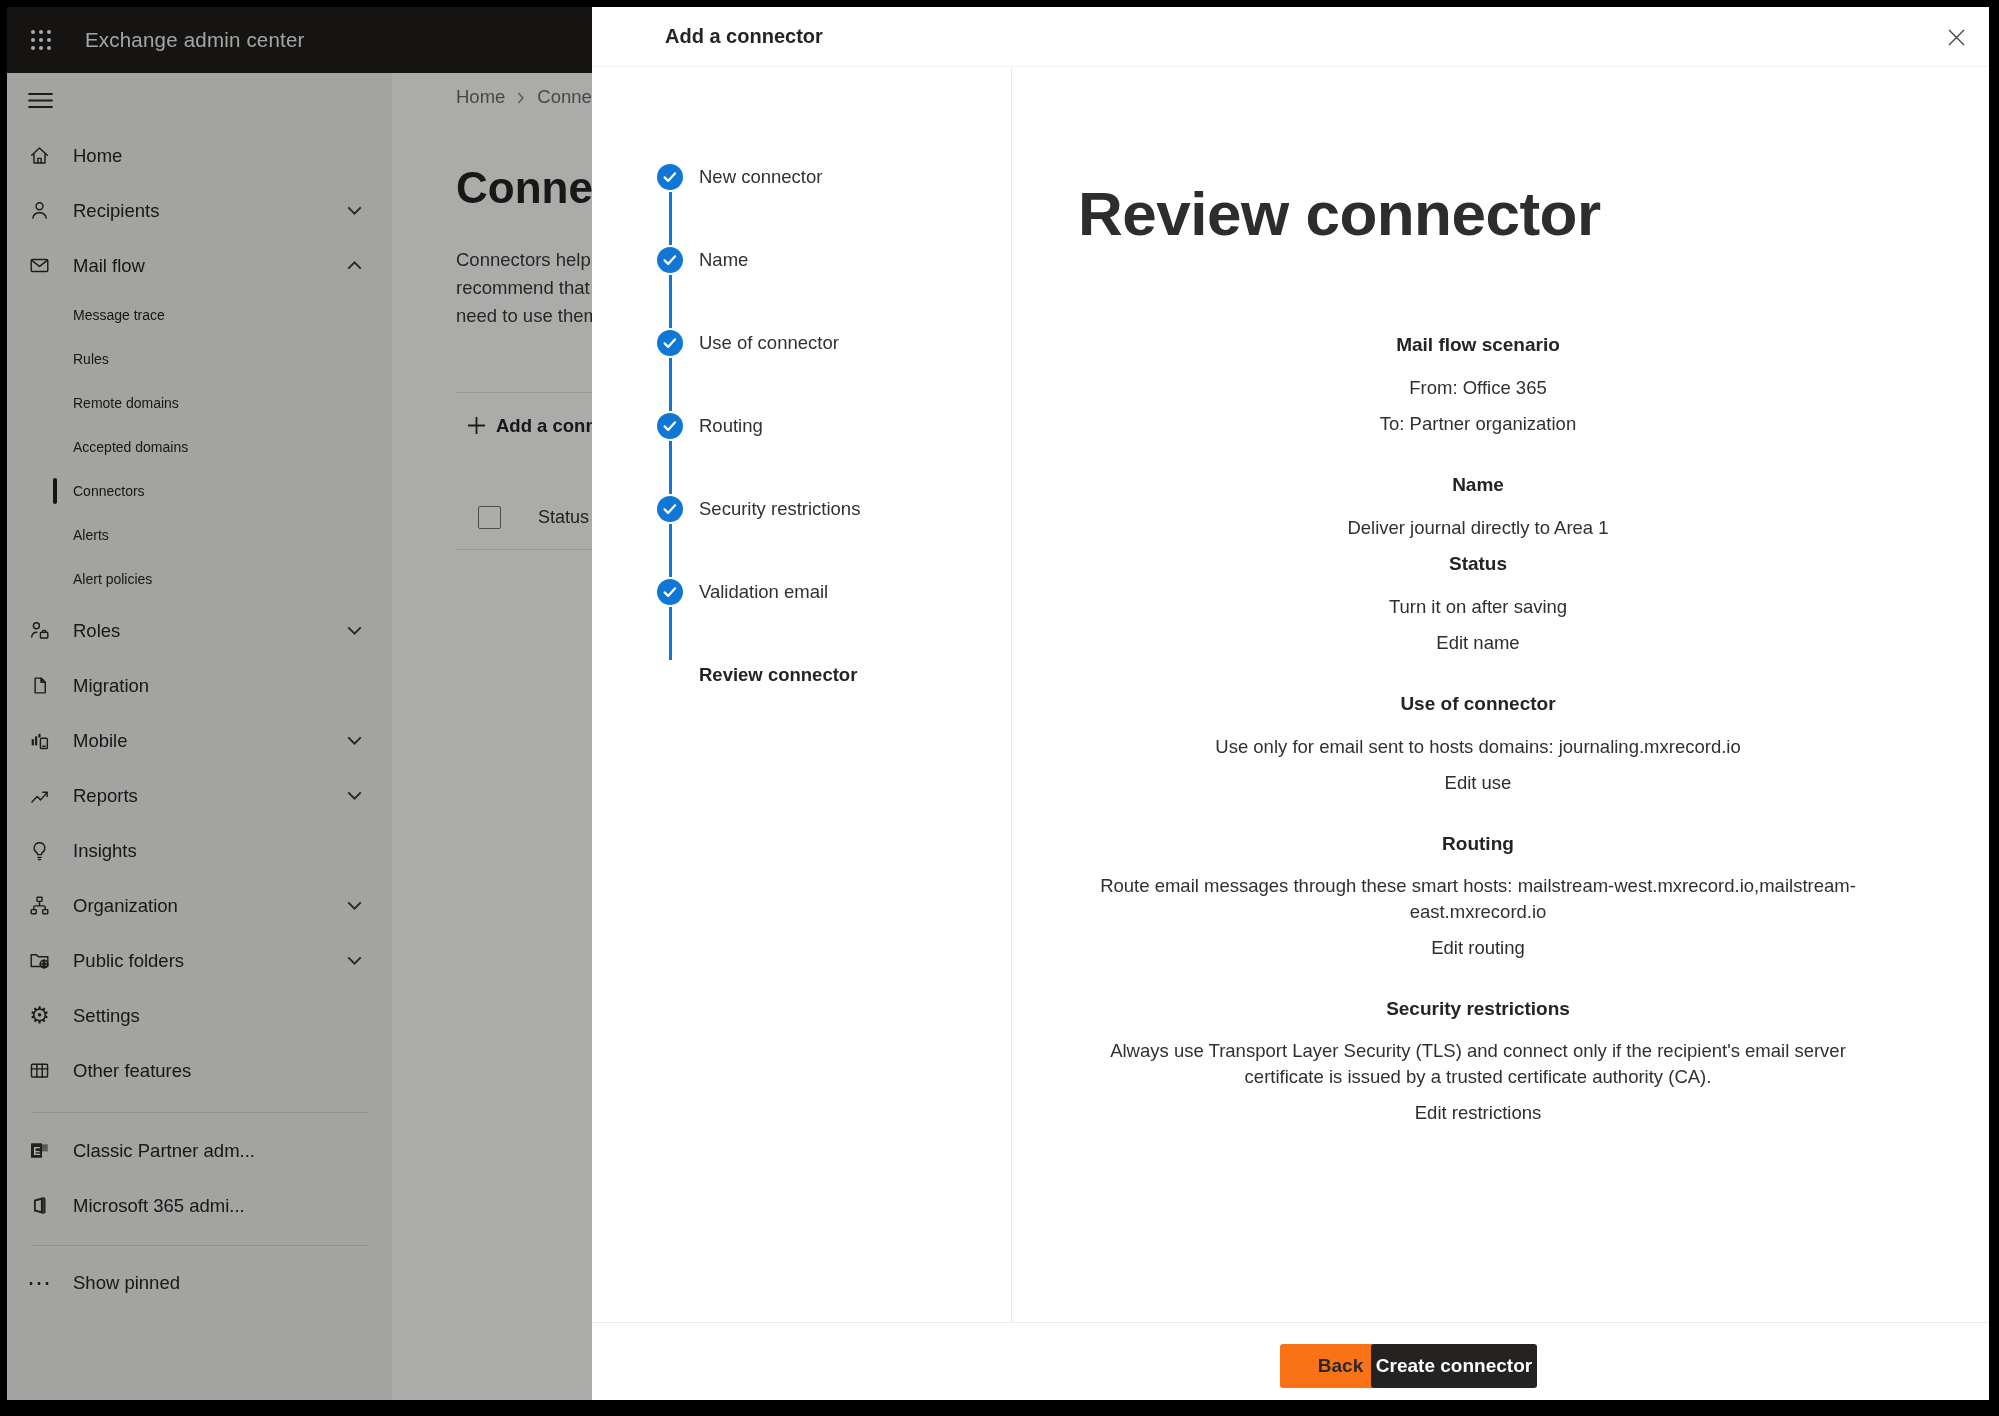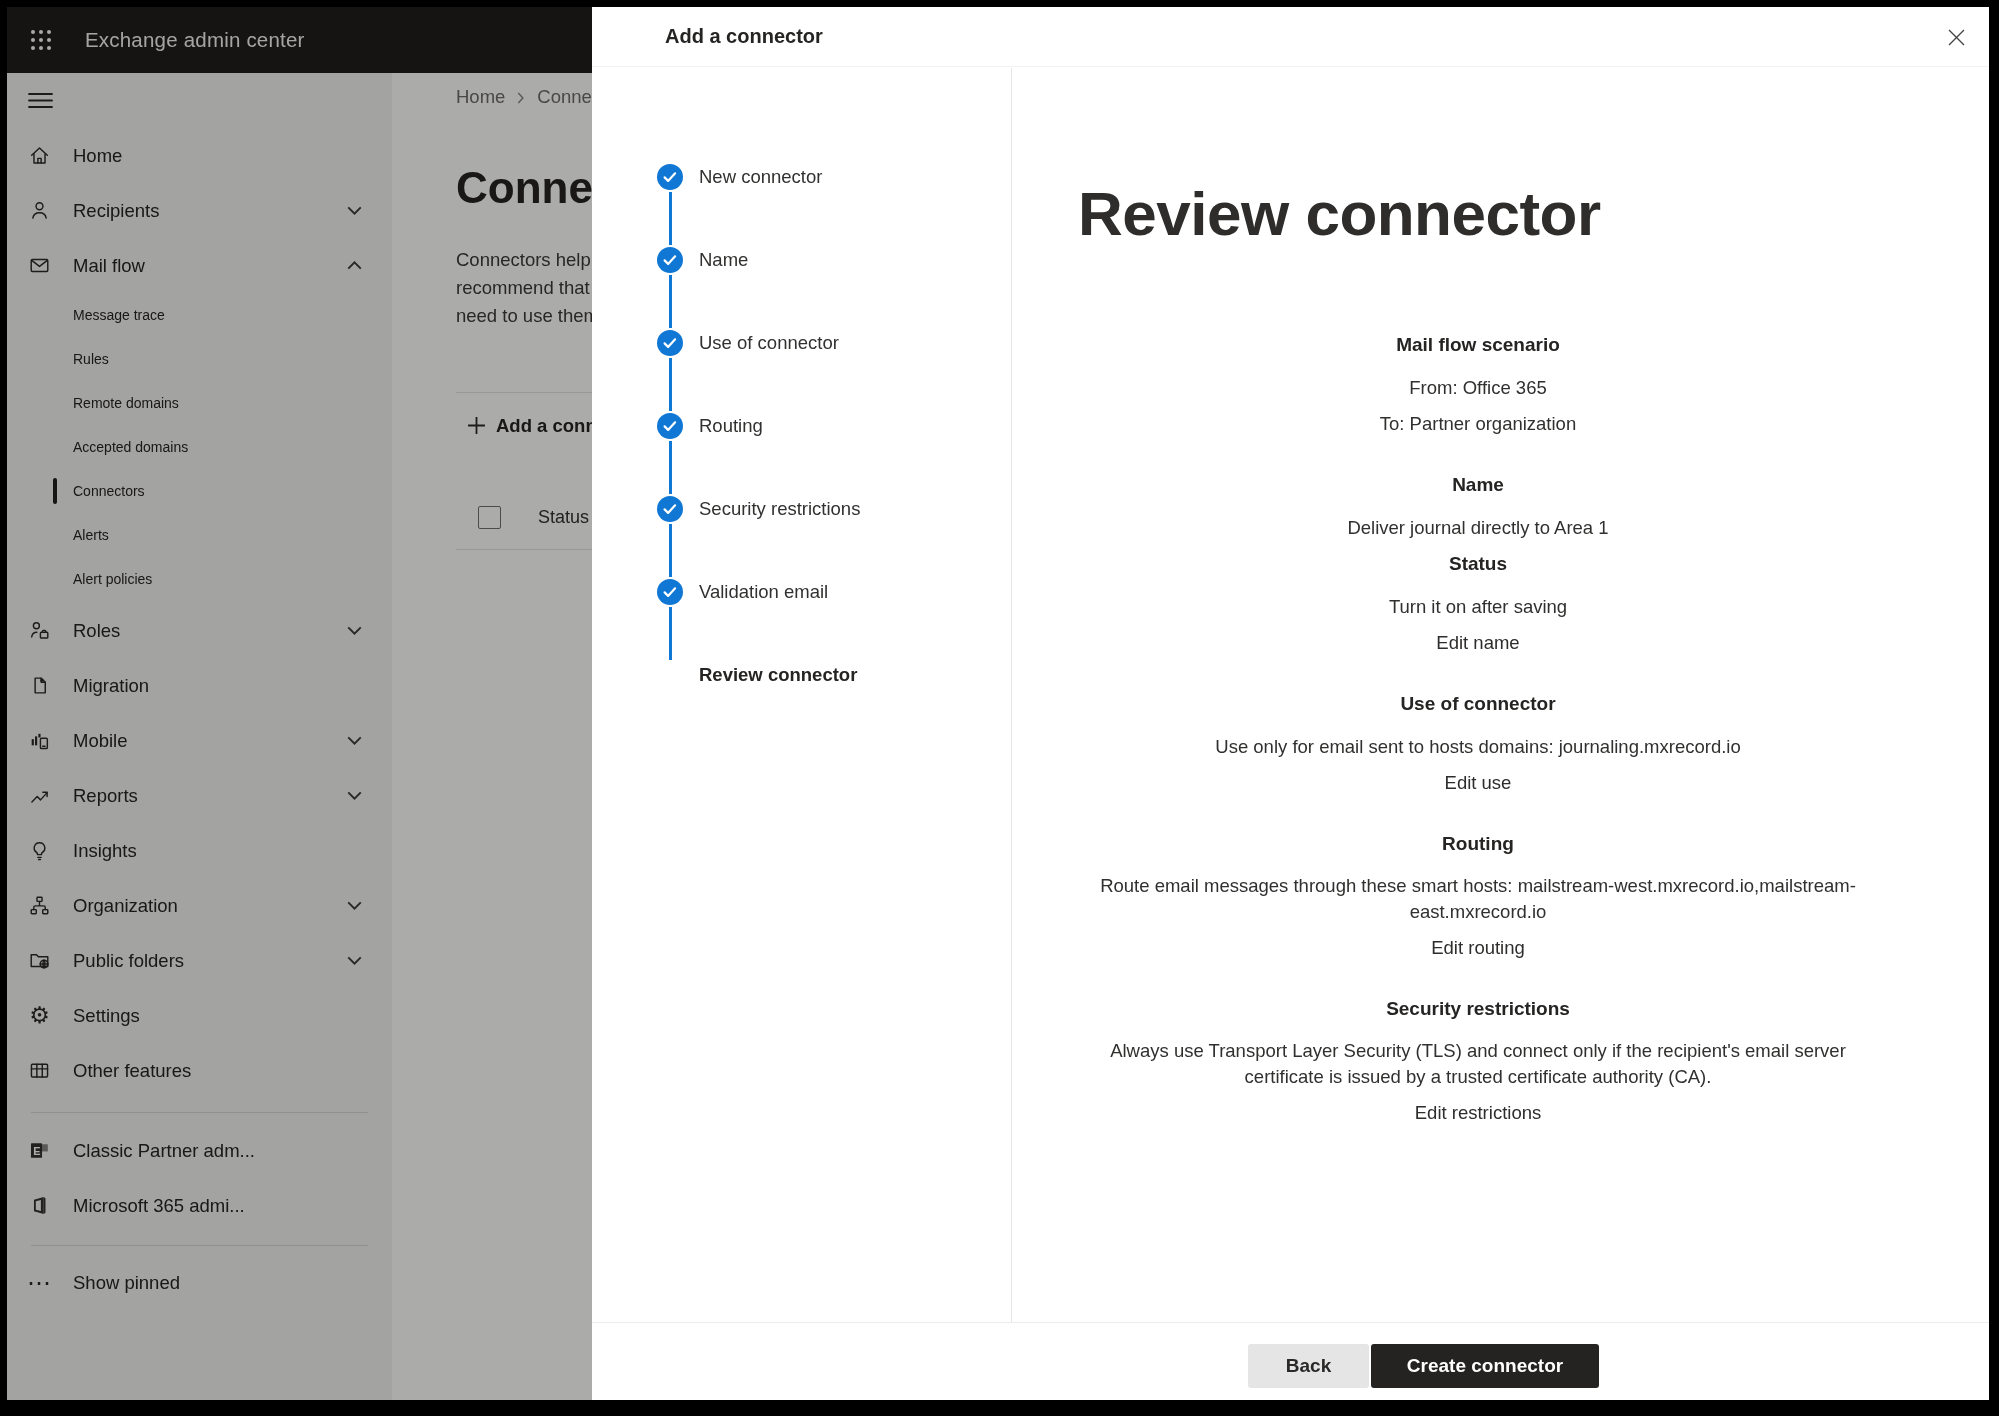--- a/index.html
+++ b/index.html
@@ -77,22 +77,22 @@
   .sections { margin-top:77px; max-width:800px; }
   .sec { margin-bottom:34px;text-align:center; }
   .sec h3 { font-size:19px; line-height:27px; font-weight:bold; color:#252423; margin:0 0 16px 0; }
   .sec h4 { font-size:19px; line-height:27px; font-weight:bold; color:#252423; margin:8px 0 16px 0; }
   .sec p { font-size:18.5px; line-height:27px; color:#31302f; margin:0 0 9px 0; }
   .sec p.wrap { line-height:26px; }
   .edit-link { display:inline-block; font-size:18.5px; line-height:27px; color:#2e2d2c; cursor:pointer; }
 
   .panel-footer { position:absolute; left:0; bottom:0; right:0; height:78px; border-top:1px solid #ececea; background:#fff; }
   .btn { position:absolute; top:21px; height:44px; border:none; border-radius:3px; font-family:inherit; font-size:19px; font-weight:600; cursor:pointer; }
-  .btn-back { left:656px; width:121px; background:#e5e5e5; color:#2a2928; }
-  .btn-create { left:779px; width:228px; background:#242322; color:#fff; }
+  .btn-back { left:688px; width:121px; background:#f97316; color:#2a2928; }
+  .btn-create { left:779px; width:166px; background:#242322; color:#fff; }
 </style>
 </head>
 <body>
 
 <div class="screen">
 
   <div class="topbar">
     <div class="waffle-btn">
       <svg width="26" height="26" viewBox="0 0 26 26">
         <g fill="#fafafa">

